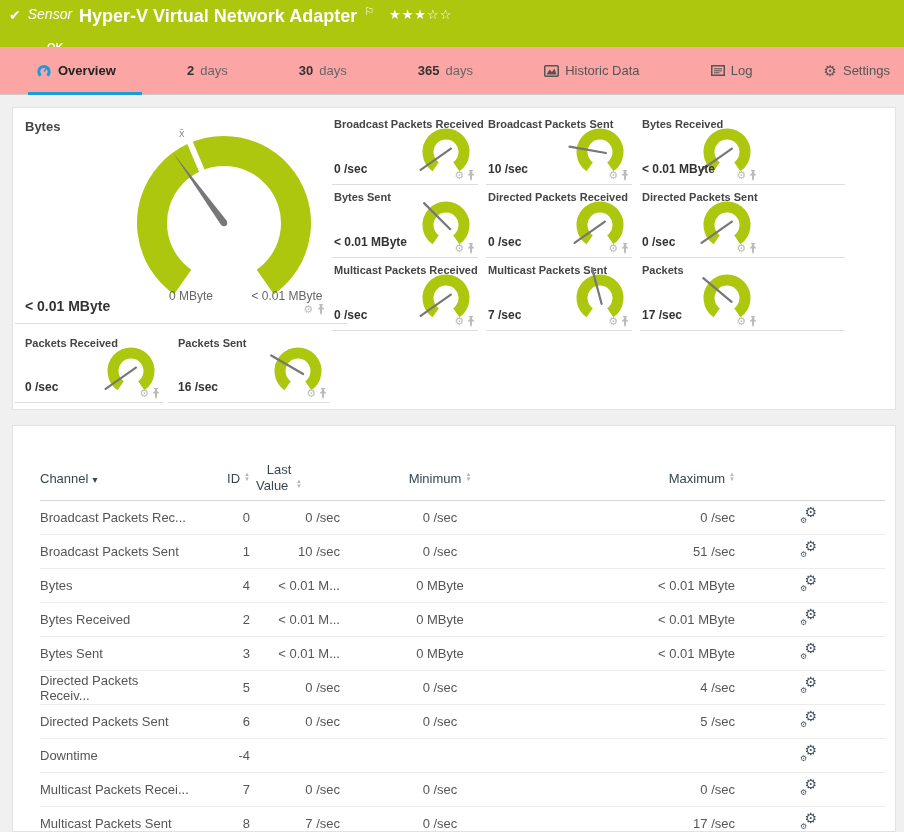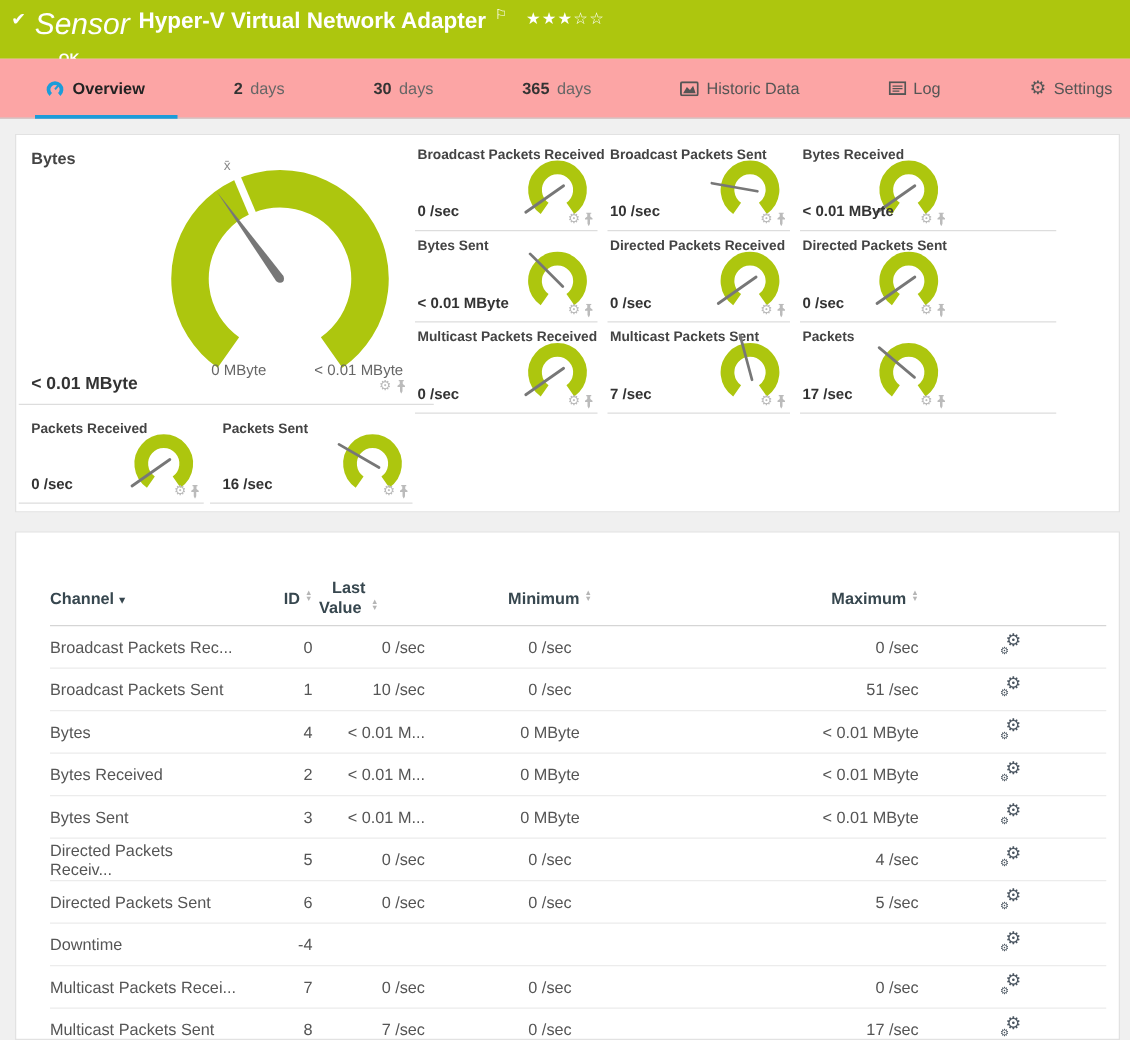--- a/index.html
+++ b/index.html
@@ -5,21 +5,21 @@
   html,body{margin:0;padding:0}
   body{
     width:904px;height:832px;overflow:hidden;background:#f0f0f0;
     font-family:"Liberation Sans","DejaVu Sans",sans-serif;color:#333;
   }
   
   .topbar{height:47px;background:var(--green,#adc60e);color:#fff;position:relative;
     padding:6px 0 0 9px;box-sizing:border-box}
   .topbar-row{display:flex;align-items:flex-start;gap:7px}
   .check{font-size:14px;margin-top:2px;line-height:1}
-  .kind{font-style:italic;font-size:24px;font-weight:400;line-height:1.2}
+  .kind{font-style:italic;font-size:14px;font-weight:400;line-height:1.2}
   .sensor-title{font-size:18px;font-weight:700;line-height:1.2}
   .flag{font-size:11px;margin-top:-1px}
   .stars{font-size:13px;letter-spacing:1px;margin-left:8px;margin-top:1px;cursor:pointer}
   .status-ok{position:absolute;left:47px;top:41px;font-size:11px;font-weight:700}
   
   .tabs{position:relative;height:48px;background:#fca5a5;border-bottom:1px solid #ccc;
     display:flex;align-items:center;justify-content:space-between;
     padding:0 8px 0 30px;box-sizing:border-box}
   .tab{position:relative;display:flex;align-items:center;gap:6px;height:100%;
     font-size:13px;color:#555;cursor:pointer;padding:0 6px;white-space:nowrap}
@@ -61,21 +61,21 @@
     align-items:center;color:#bbb}
   #tiles-grid .tile:nth-child(3n) .t-gauge{right:90px}
   #tiles-grid .tile:nth-child(3n) .t-icons{right:88px}
   #bottom-tiles{position:absolute;left:2px;top:223px;display:flex;gap:5px}
   #bottom-tiles .tile{width:148px;height:72px;padding-left:10px}
   #bottom-tiles .tile:last-child{width:162px}
   #bottom-tiles .t-value{left:10px}
   
   .table-panel{margin-top:15px;height:407px;padding:30px 10px 0 27px;overflow:hidden}
   .thead{display:flex;align-items:center;min-height:44px;border-bottom:1px solid #d5d5d5;
-    font-size:13px;font-weight:700;color:#37474f}
+    font-size:13px;font-weight:400;color:#37474f}
   .trow{display:flex;align-items:center;height:33px;border-bottom:1px solid #ececec;
     font-size:13px;color:#555}
   .c-ch{width:150px;text-align:left}
   .c-id{width:60px;text-align:right}
   .c-lv{width:90px;text-align:right}
   .thead .c-lv{display:flex;justify-content:flex-start}
   .lv-wrap{width:58px;text-align:center;line-height:16px}
   .c-min{width:200px;text-align:center}
   .c-max{width:195px;text-align:right}
   .c-set{width:80px;padding-left:65px;box-sizing:border-box}

